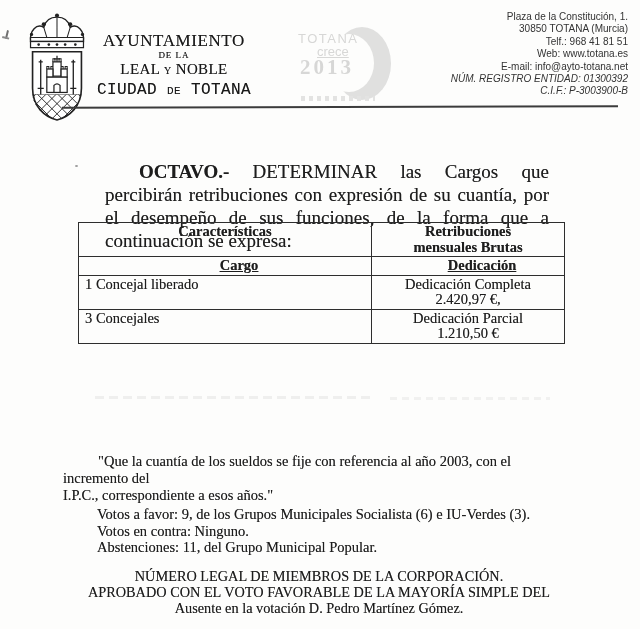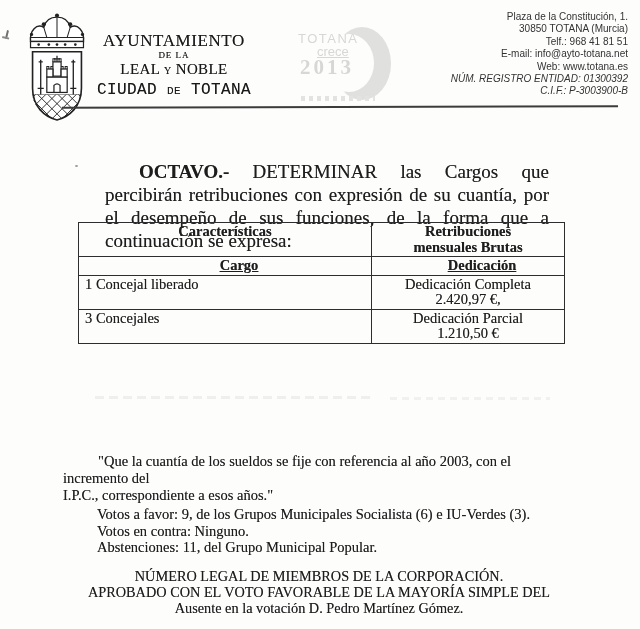--- a/index.html
+++ b/index.html
@@ -124,22 +124,22 @@
     <div class="wm-t1">TOTANA</div>
     <div class="wm-t2">crece</div>
     <div class="wm-t3">2013</div>
     <div class="wm-smudge"></div>
   </div>
 
   <div class="contact">
     <div>Plaza de la Constitución, 1.</div>
     <div>30850 TOTANA (Murcia)</div>
     <div>Telf.: 968 41 81 51</div>
+    <div>Web: www.totana.es</div>
     <div>E-mail: info@ayto-totana.net</div>
-    <div>Web: www.totana.es</div>
     <div class="it">NÚM. REGISTRO ENTIDAD: 01300392</div>
     <div class="it">C.I.F.: P-3003900-B</div>
   </div>
 
   <div class="hrule"></div>
   <div class="speck1"></div>
   <div class="speck2"></div>
   <div class="ghost1"></div>
   <div class="ghost2"></div>
 

